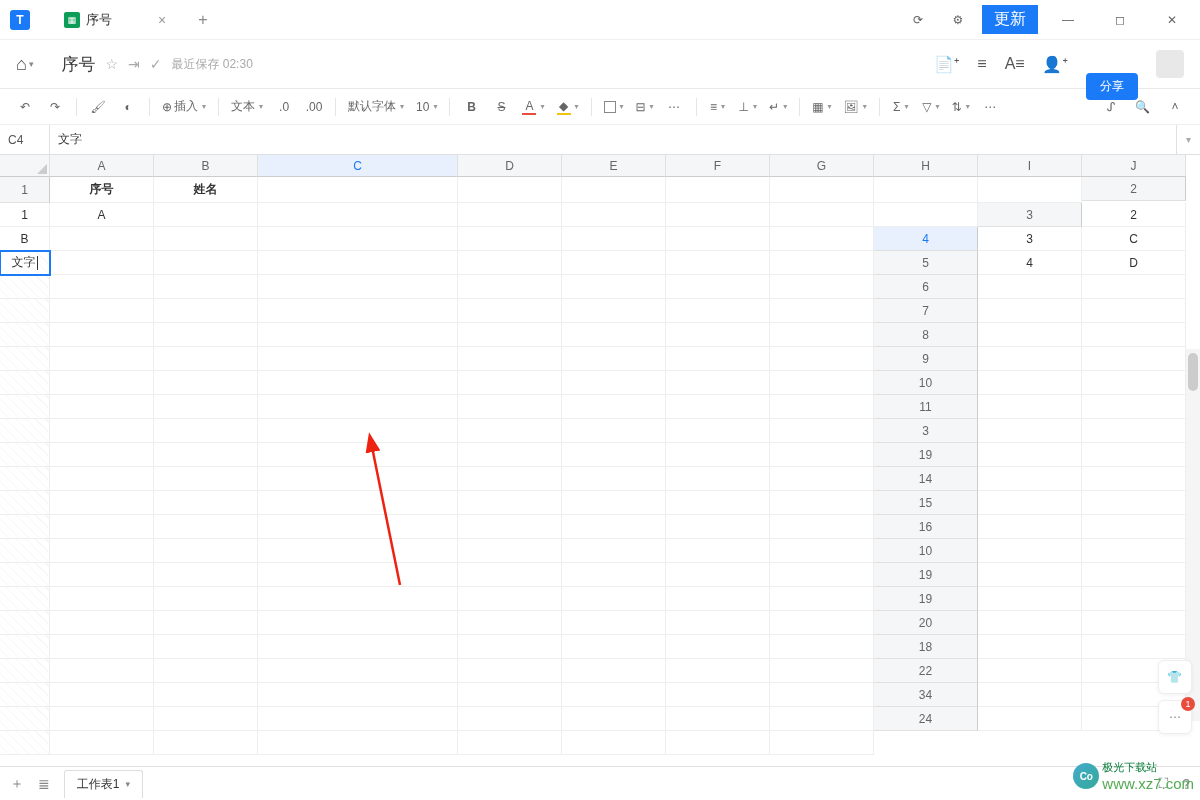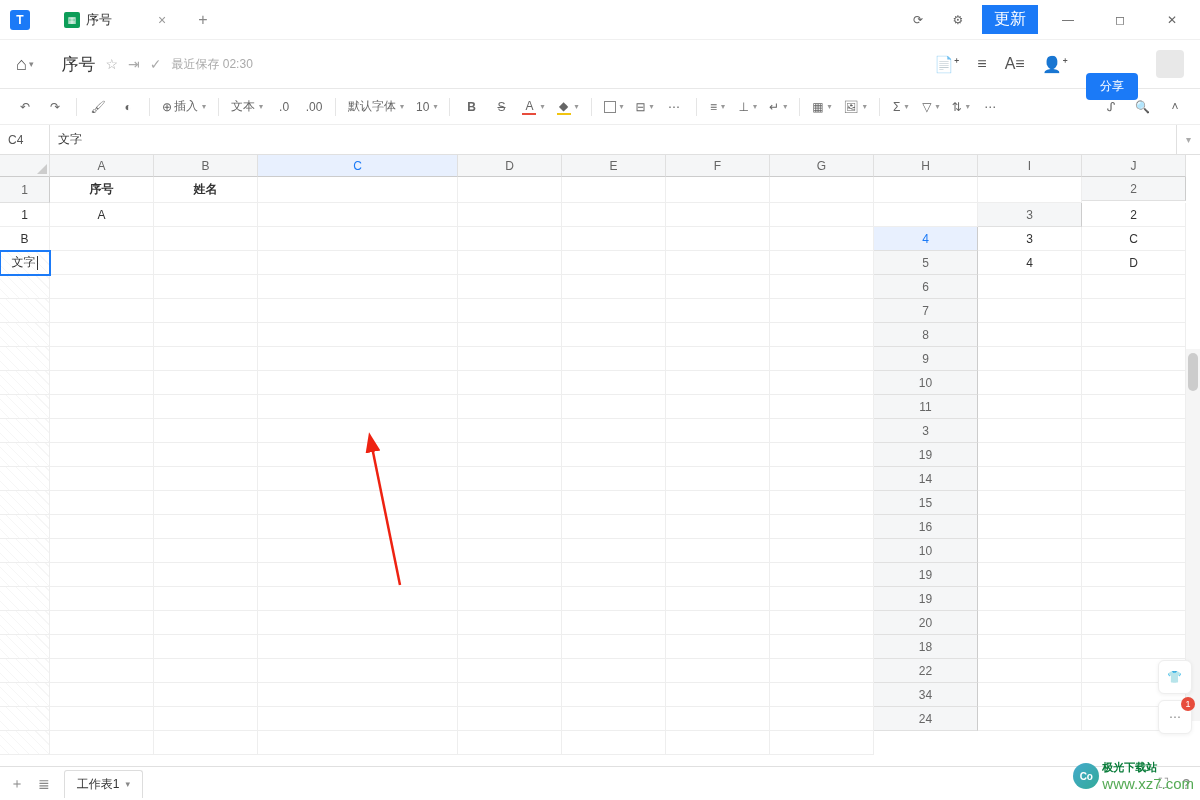--- a/index.html
+++ b/index.html
@@ -484,16 +484,16 @@
   </div>
   <div class="bb-right">
     <span class="bb-icon">⛶</span>
     <span class="bb-icon">?</span>
   </div>
 </div>
 
 <div class="watermark">
   <div class="wm-circle">Co</div>
   <div>
-    <div style="color:#0a7c3a;font-weight:bold">极光下载站</div>
+    <div style="color:#0a7c3a;font-weight:normal">极光下载站</div>
     <div style="color:#5a5;font-size:15px">www.xz7.com</div>
   </div>
 </div>
 
 </body></html>

